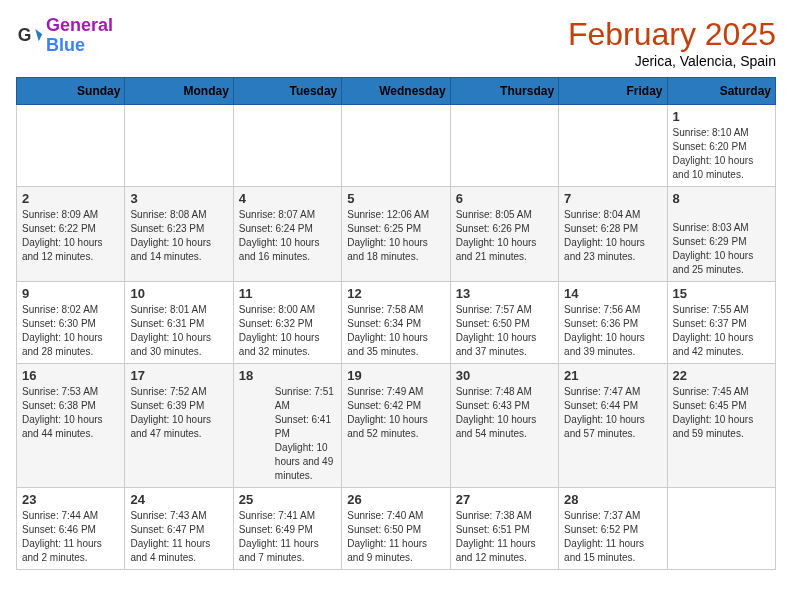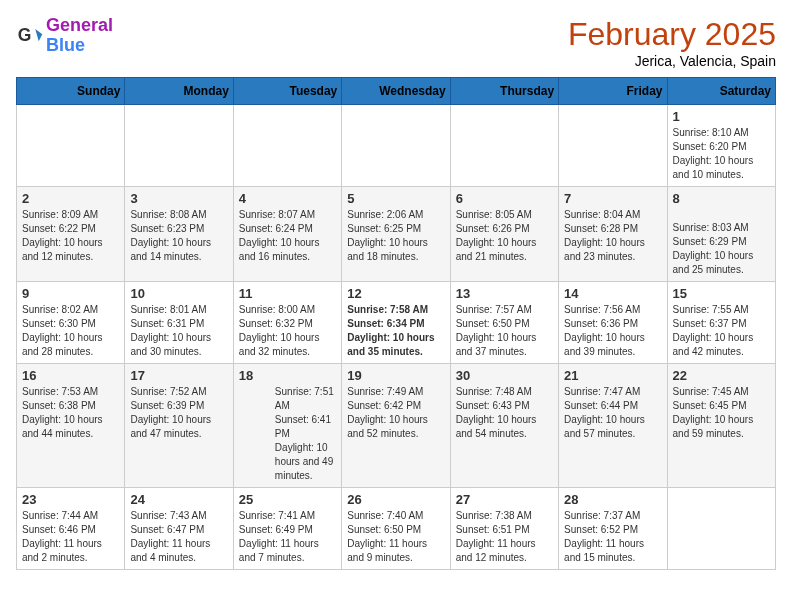--- a/index.html
+++ b/index.html
@@ -145,21 +145,21 @@
 Daylight: 10 hours and 14 minutes.</div>
         </td>
         <td>
           <div class="day-number">4</div>
           <div class="day-info" style="white-space: pre-line;">Sunrise: 8:07 AM
 Sunset: 6:24 PM
 Daylight: 10 hours and 16 minutes.</div>
         </td>
         <td>
           <div class="day-number">5</div>
-          <div class="day-info" style="white-space: pre-line;">Sunrise: 2:06 AM
+          <div class="day-info" style="white-space: pre-line;">Sunrise: 12:06 AM
 Sunset: 6:25 PM
 Daylight: 10 hours and 18 minutes.</div>
         </td>
         <td>
           <div class="day-number">6</div>
           <div class="day-info" style="white-space: pre-line;">Sunrise: 8:05 AM
 Sunset: 6:26 PM
 Daylight: 10 hours and 21 minutes.</div>
         </td>
         <td>
@@ -189,21 +189,21 @@
 Daylight: 10 hours and 30 minutes.</div>
         </td>
         <td>
           <div class="day-number">11</div>
           <div class="day-info" style="white-space: pre-line;">Sunrise: 8:00 AM
 Sunset: 6:32 PM
 Daylight: 10 hours and 32 minutes.</div>
         </td>
         <td>
           <div class="day-number">12</div>
-          <div class="day-info" style="white-space: pre-line; font-weight: bold;">Sunrise: 7:58 AM
+          <div class="day-info" style="white-space: pre-line;">Sunrise: 7:58 AM
 Sunset: 6:34 PM
 Daylight: 10 hours and 35 minutes.</div>
         </td>
         <td>
           <div class="day-number">13</div>
           <div class="day-info" style="white-space: pre-line;">Sunrise: 7:57 AM
 Sunset: 6:50 PM
 Daylight: 10 hours and 37 minutes.</div>
         </td>
         <td>

